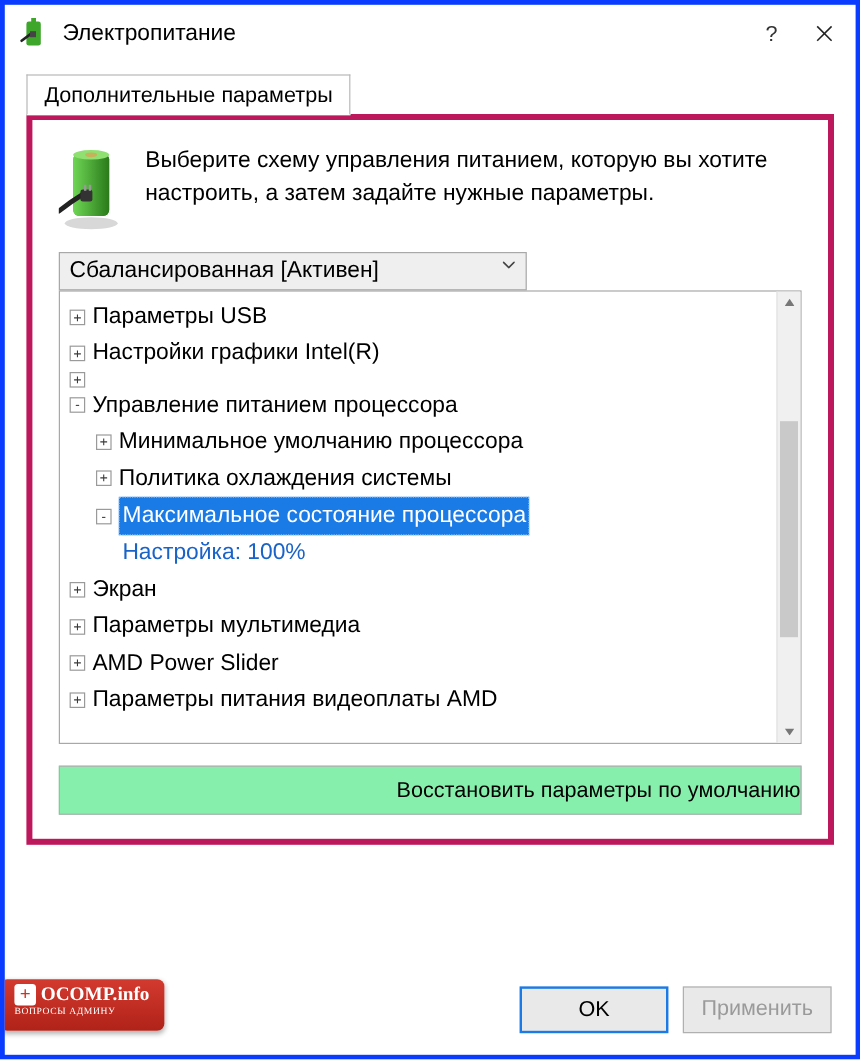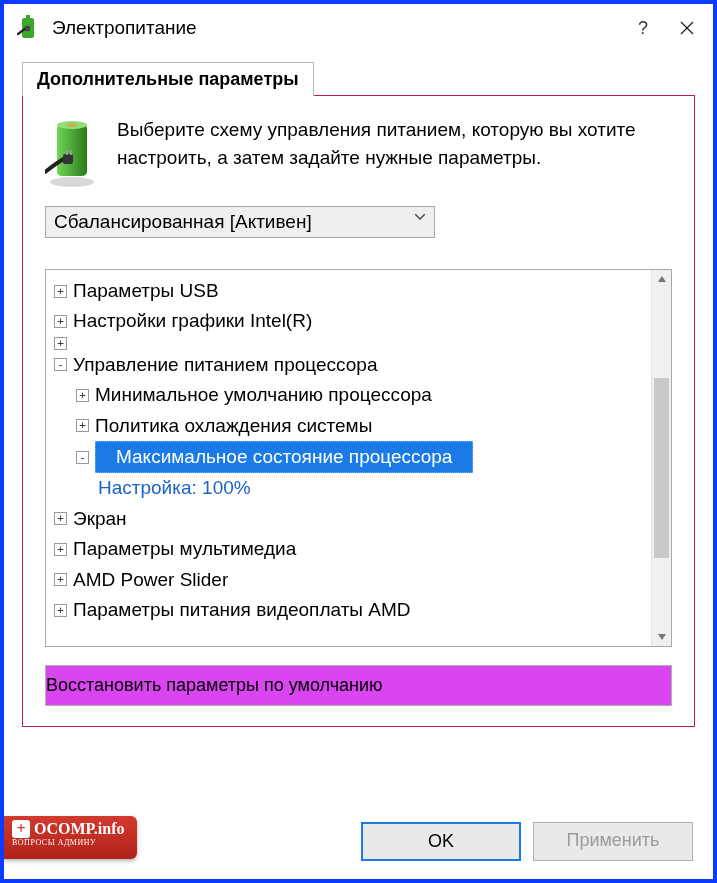--- a/index.html
+++ b/index.html
@@ -56,24 +56,23 @@
   .tab {
     border: 1px solid #b8b8b8;
     border-bottom: 1px solid #fff;
     background: #fff;
     padding: 6px 14px 5px 14px;
     font-size: 18px;
     color: #000;
     position: relative;
     z-index: 2;
     margin-bottom: -1px;
-    font-weight: bold;
   }
   .tabpanel {
-    border: 1px solid #be185d;
+    border: 5px solid #be185d;
     background: #fff;
     padding: 20px 22px 20px 22px;
     position: relative;
     z-index: 1;
   }
 
   
   .intro {
     display: flex;
     gap: 18px;
@@ -92,21 +91,21 @@
   
   .plan-dd {
     width: 390px;
     border: 1px solid #a8a8a8;
     background: #efefef;
     padding: 4px 8px;
     display: flex;
     font-size: 19px;
     color: #000;
     cursor: default;
-    margin-bottom: 31px;
+    margin-bottom: 0;
   }
   .plan-dd .sel { flex: 1; }
   .plan-dd .chev {
     width: 12px; height: 12px;
     display: flex; align-items: center; justify-content: center;
   }
 
   
   .treebox-wrap {
     border: 1px solid #a8a8a8;
@@ -161,51 +160,51 @@
     line-height: 1;
     color: #3a3a3a;
     margin-right: 6px;
     font-family: monospace;
     cursor: default;
     flex: 0 0 13px;
   }
   .selected {
     background: #1a7ae6;
     color: #fff;
-    padding: 0 20px;
+    padding: 0 2px;
     border: 1px dotted #6fb3ff;
   }
   .setting-link {
     color: #1a63c9;
     text-decoration: none;
   }
 
   
   .restore-btn {
     margin-top: 18px;
     width: 100%;
     border: 1px solid #b0b0b0;
-    background: #d946ef;
+    background: #86efac;
     padding: 9px 0;
     font-size: 18px;
-    text-align: left;
+    text-align: right;
     cursor: default;
   }
 
   
   .bottombar {
     position: absolute;
     left: 0; right: 0; bottom: 18px;
     display: flex;
     justify-content: flex-end;
     gap: 12px;
     padding-right: 20px;
   }
   .btn {
-    width: 160px;
+    width: 124px;
     border: 1px solid #b0b0b0;
     background: #e9e9e9;
     padding: 7px 0;
     font-size: 18px;
     text-align: center;
     cursor: default;
   }
   .btn.highlight {
     border: 2px solid #1a7ae6;
   }

